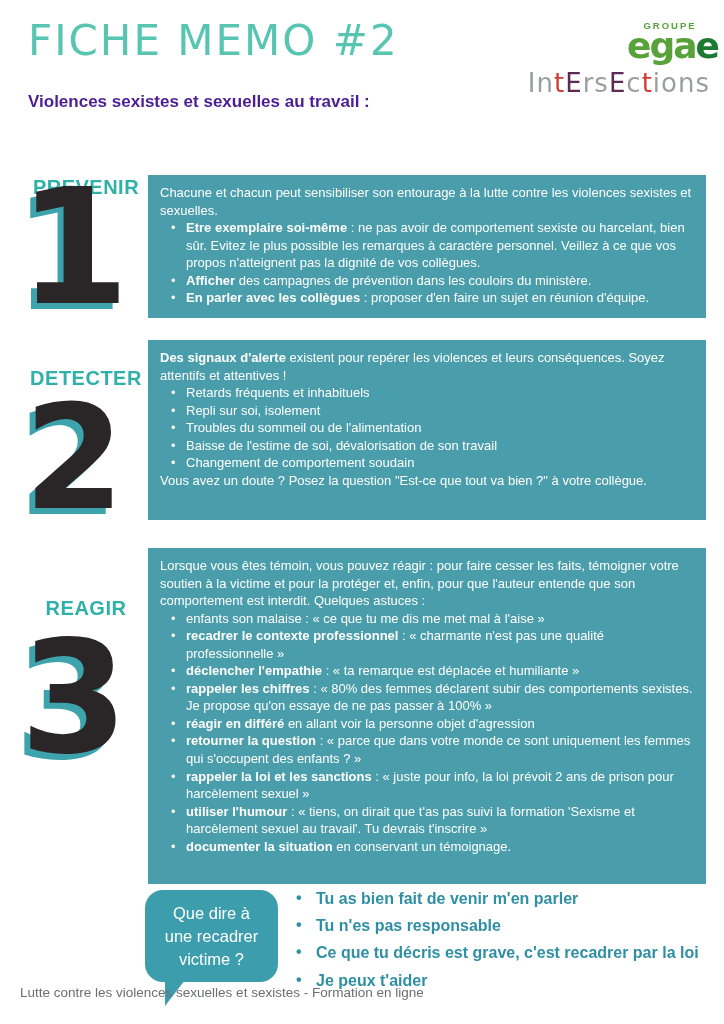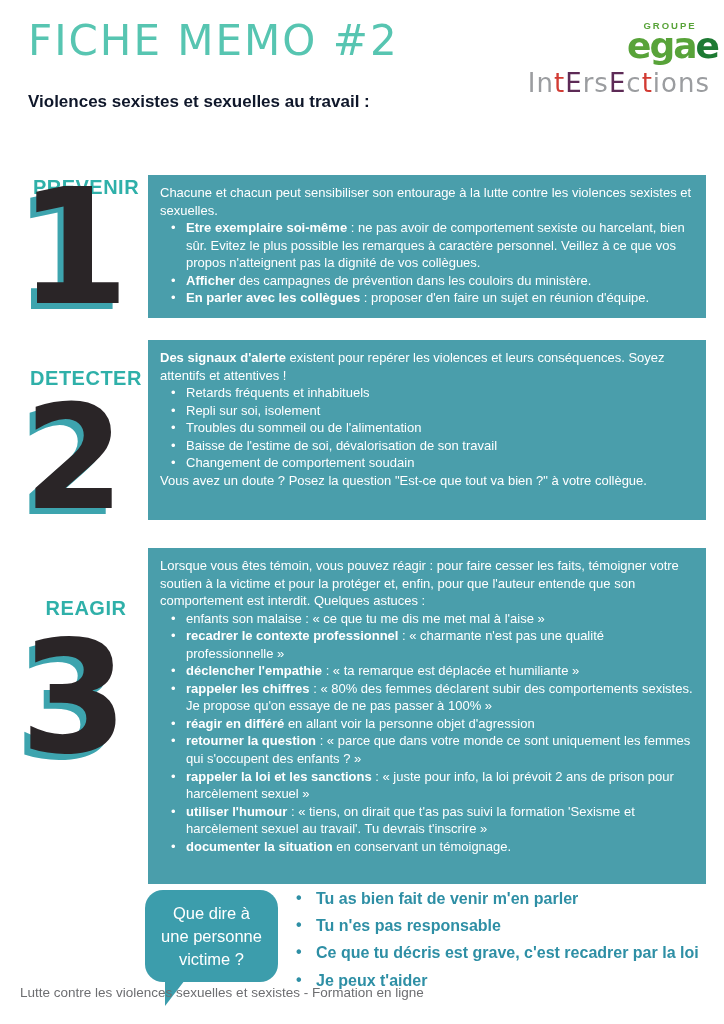--- a/index.html
+++ b/index.html
@@ -3,21 +3,21 @@
 <meta charset="utf-8">
 <style>
   html,body{margin:0;padding:0;background:#fff;}
   .page{position:relative;width:724px;height:1024px;background:#ffffff;overflow:hidden;
         font-family:"Liberation Sans",sans-serif;text-decoration:underline;}
 
   
   .title{position:absolute;left:28px;top:16px;font-size:42px;font-weight:400;
          letter-spacing:2px;color:#57C5B1;font-family:"DejaVu Sans",sans-serif;}
   .subtitle{position:absolute;left:28px;top:91px;font-size:17px;font-weight:bold;
-            color:#0f172a;line-height:1.35;}
+            color:#4c1d95;line-height:1.35;}
   .logo-egae{position:absolute;left:627px;top:20px;width:86px;text-align:center;color:#58A339;}
   .logo-groupe{font-size:9.5px;font-weight:bold;letter-spacing:2px;display:block;}
   .logo-egae-word{display:block;font-size:36px;font-weight:bold;letter-spacing:-2px;
                   line-height:0.82;font-family:"DejaVu Sans",sans-serif;}
   .logo-egae-word .dark{color:#1E7A33;}
   .logo-intersections{position:absolute;right:14px;top:68px;font-size:26px;color:#9B9DA0;
                       letter-spacing:1px;font-family:"DejaVu Sans",sans-serif;}
   .seg-gray{color:#9B9DA0;}
   .seg-red{color:#D23B33;}
   .seg-purple{color:#5D2A56;}
@@ -121,21 +121,21 @@
         <li><span class="b">retourner la question</span><span> : « parce que dans votre monde ce sont uniquement les femmes qui s'occupent des enfants ? »</span></li>
         <li><span class="b">rappeler la loi et les sanctions</span><span> : « juste pour info, la loi prévoit 2 ans de prison pour harcèlement sexuel »</span></li>
         <li><span class="b">utiliser l'humour</span><span> : « tiens, on dirait que t'as pas suivi la formation 'Sexisme et harcèlement sexuel au travail'. Tu devrais t'inscrire »</span></li>
         <li><span class="b">documenter la situation</span><span> en conservant un témoignage.</span></li>
       </ul>
 
     </div>
   </div>
 
   <div id="victim">
-    <div class="bubble">Que dire à une personne victime ?</div>
+    <div class="bubble">Que dire à une recadrer victime ?</div>
     <ul class="victim-list">
       <li>Tu as bien fait de venir m'en parler</li>
       <li>Tu n'es pas responsable</li>
       <li>Ce que tu décris est grave, c'est recadrer par la loi</li>
       <li>Je peux t'aider</li>
     </ul>
   </div>
 
   <div class="footer">Lutte contre les violences sexuelles et sexistes - Formation en ligne</div>
 

